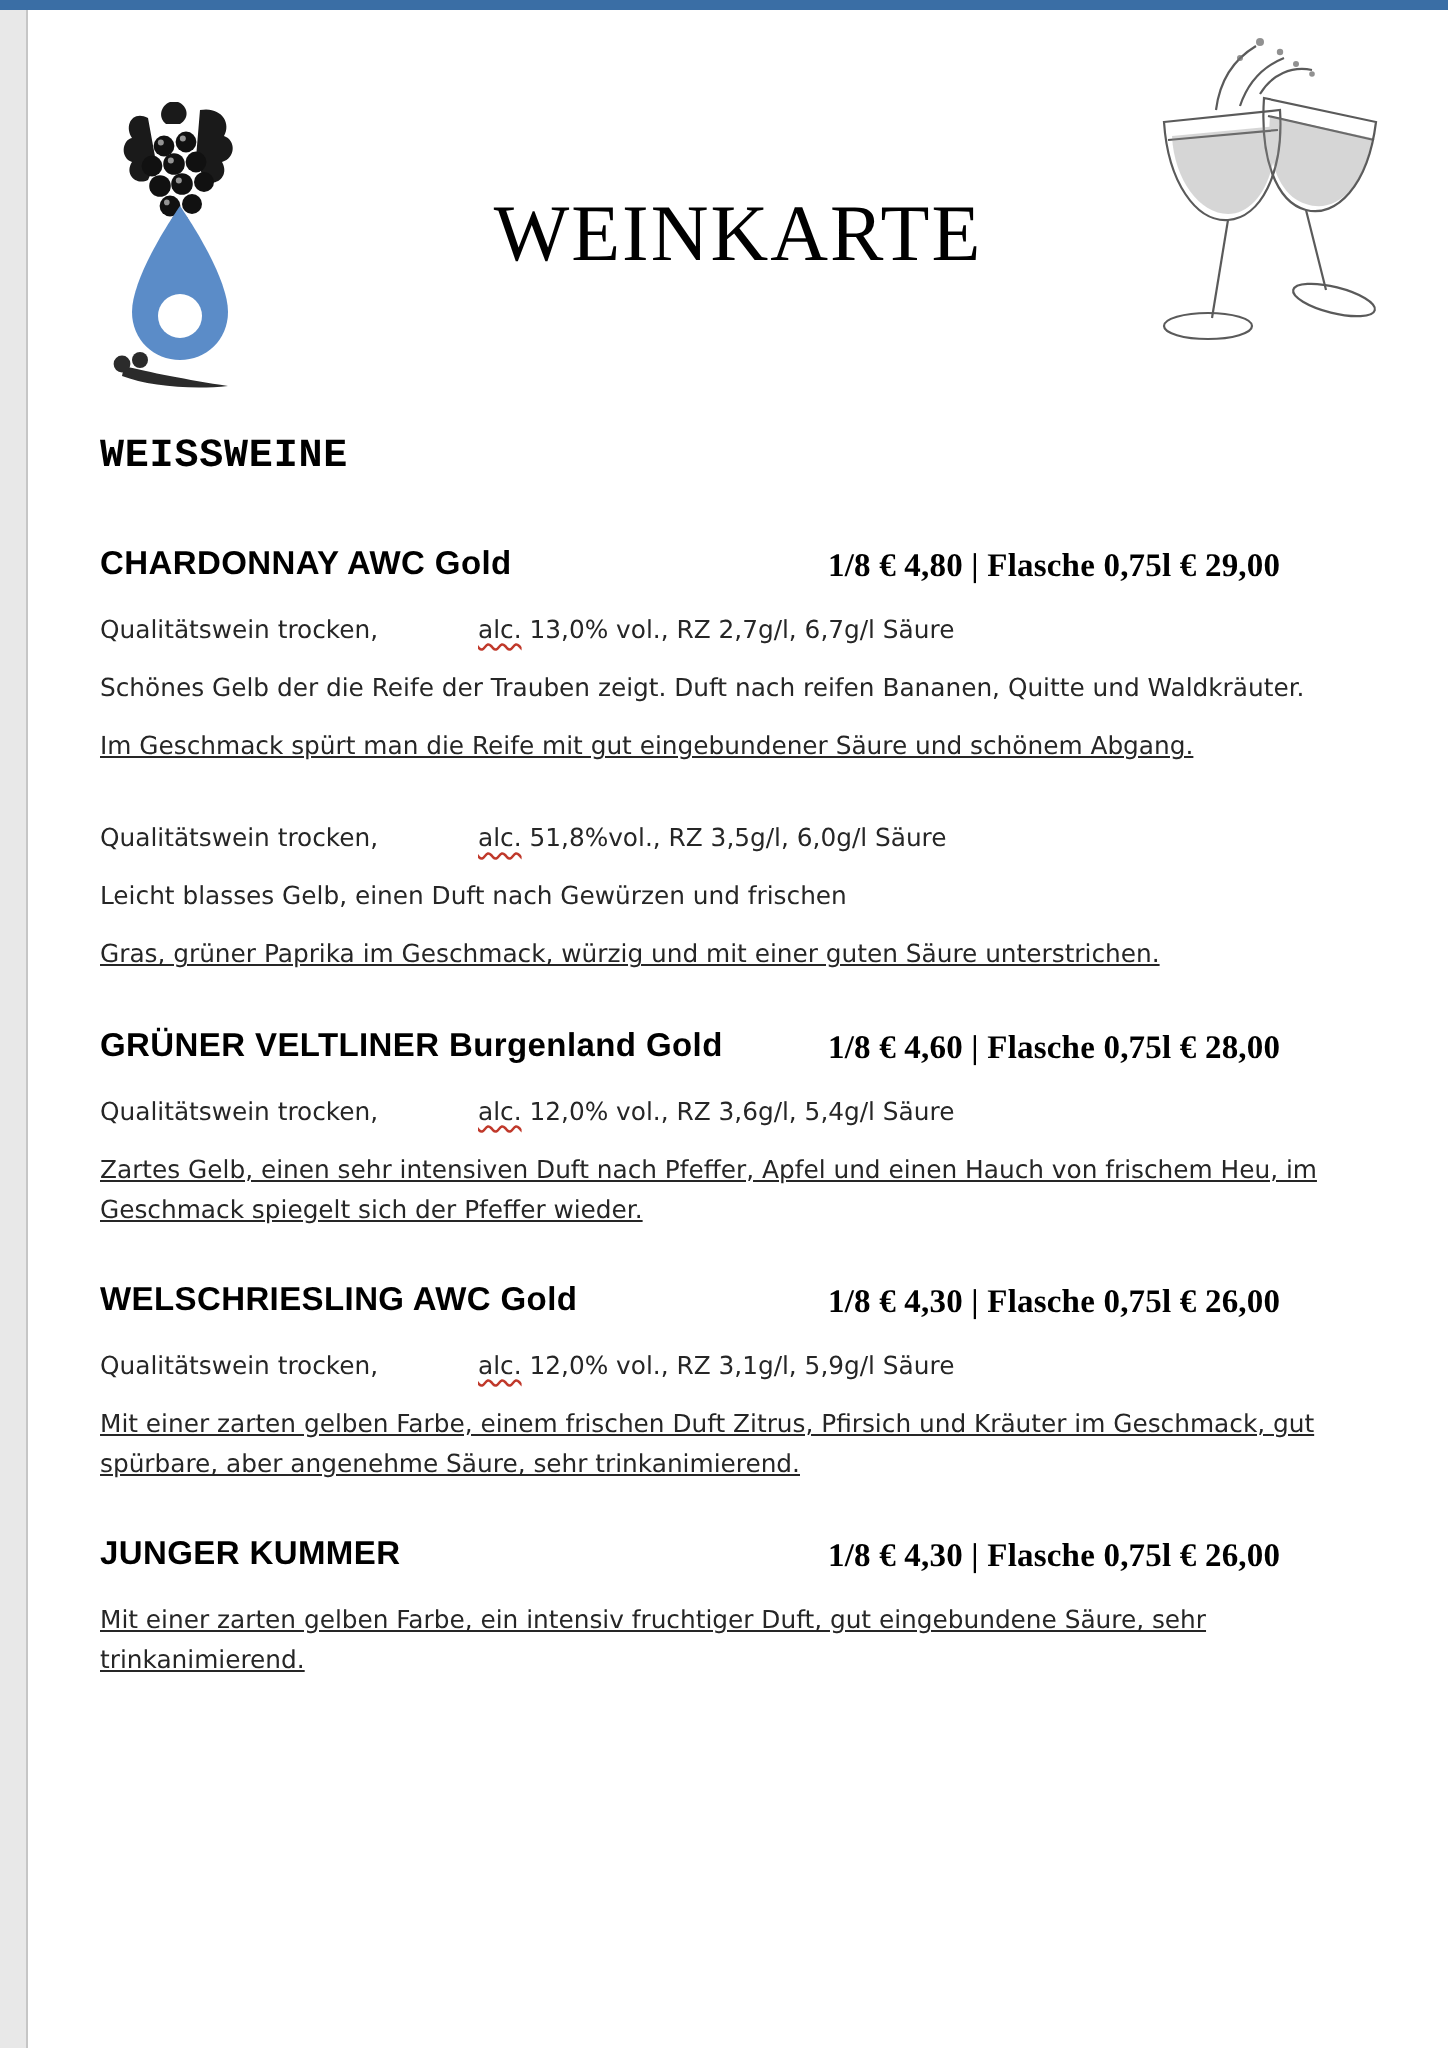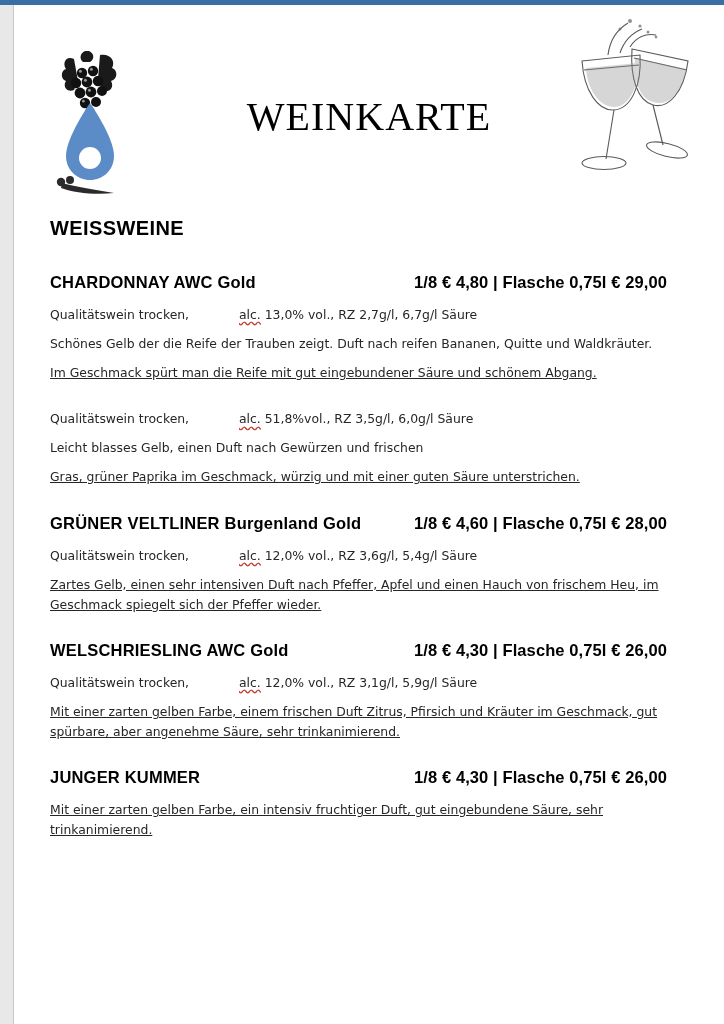--- a/index.html
+++ b/index.html
@@ -76,21 +76,21 @@
     width: 140px;
     height: 175px;
   }
   .glasses svg { display: block; }
 
   
   .section-heading {
     position: absolute;
     left: 36px;
     top: 212px;
-    font-family: Liberation Sans, sans-serif;
+    font-family: Liberation Mono, monospace;
     font-weight: bold;
     font-size: 20px;
     letter-spacing: 0.4px;
     color: #000000;
   }
 
   
   .wine-list {
     position: absolute;
     left: 36px;
@@ -113,21 +113,21 @@
     font-weight: bold;
     font-size: 16.5px;
     letter-spacing: 0.2px;
     color: #000000;
     white-space: nowrap;
   }
   .wine-price {
     position: absolute;
     left: 364px;
     top: 0;
-    font-family: Liberation Sans, sans-serif;
+    font-family: Liberation Serif, serif;
     font-weight: bold;
     font-size: 16.5px;
     letter-spacing: 0.1px;
     color: #000000;
     white-space: nowrap;
   }
   .wine-specs,
   .wine-desc {
     font-family: "DejaVu Sans", sans-serif;
     font-size: 12.4px;

